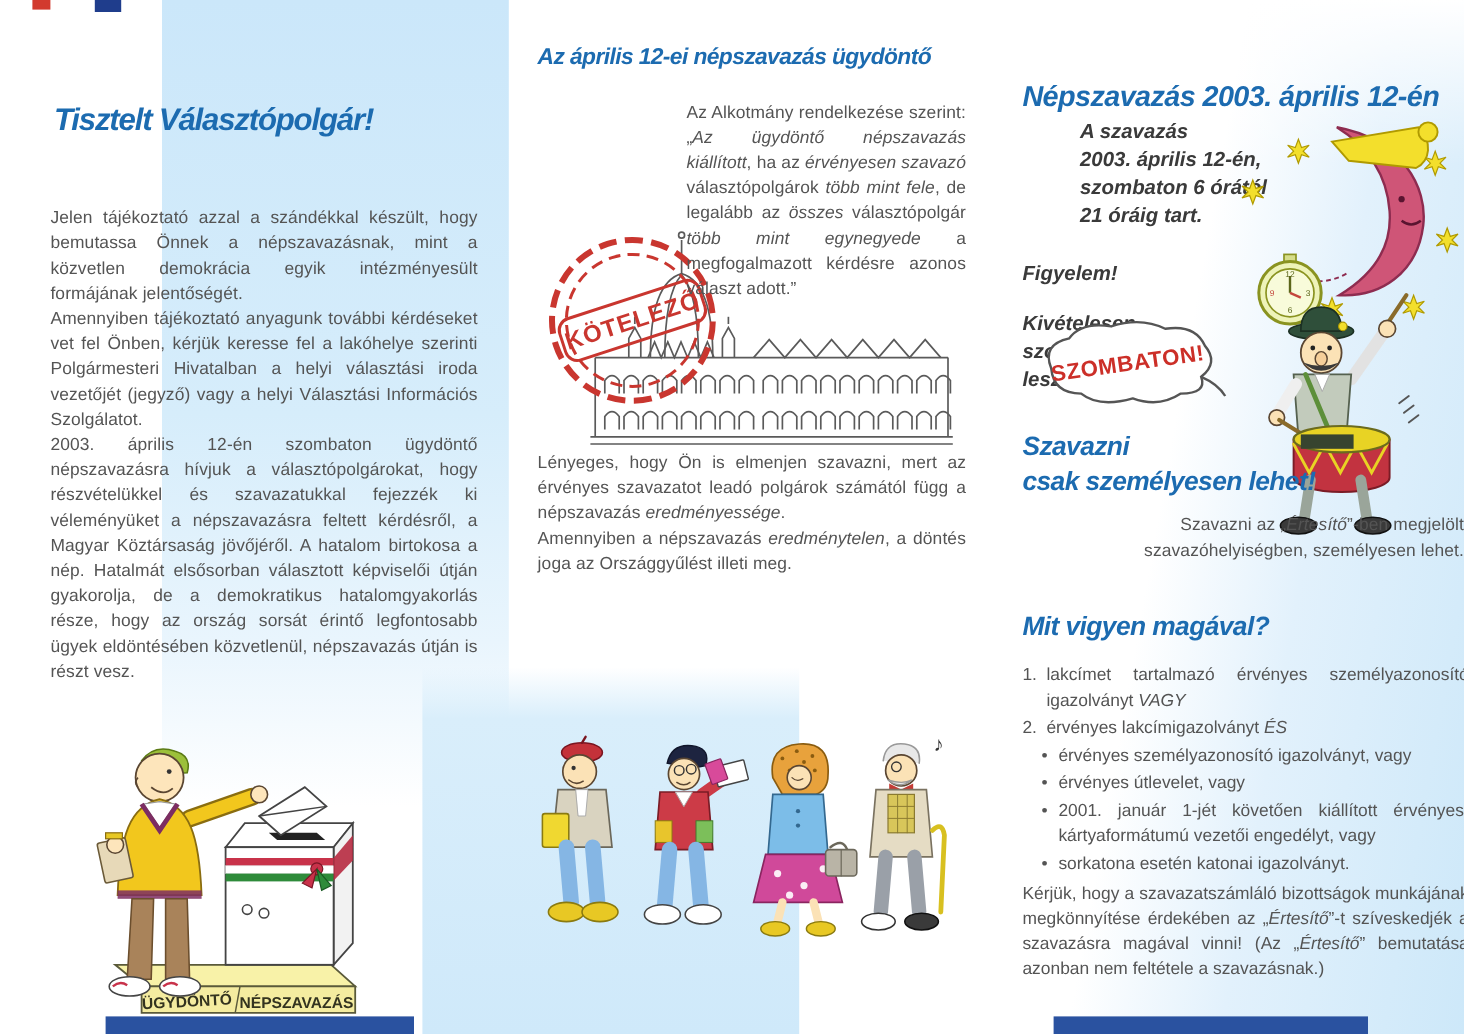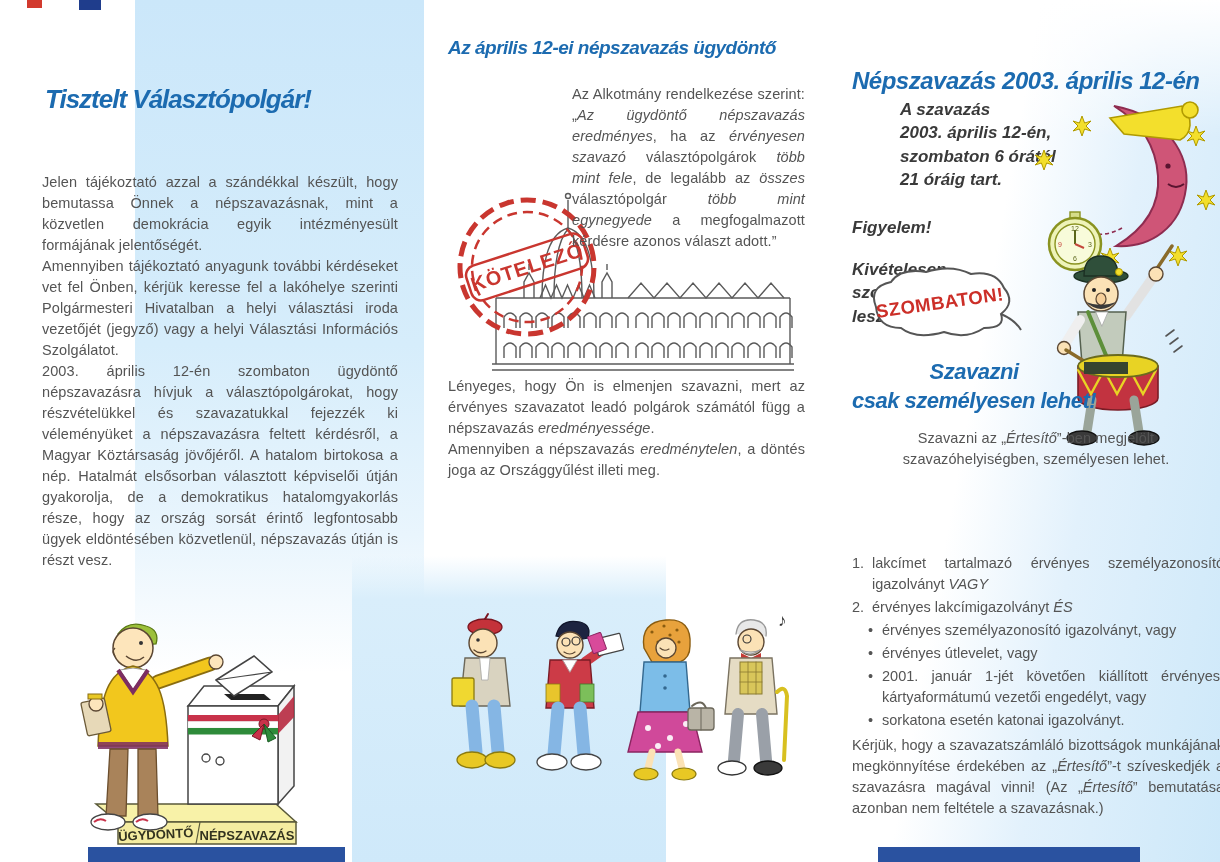--- a/index.html
+++ b/index.html
@@ -199,21 +199,21 @@
     <g transform="rotate(-18 75 75)">
       <circle cx="75" cy="75" r="67" fill="none" stroke="#c9362f" stroke-width="5" stroke-dasharray="15 7"></circle>
       <circle cx="75" cy="75" r="55" fill="none" stroke="#c9362f" stroke-width="2.5" stroke-dasharray="10 6"></circle>
       <rect x="14" y="57" width="122" height="36" rx="10" fill="none" stroke="#c9362f" stroke-width="2.5"></rect>
       <text x="75" y="82" text-anchor="middle" font-size="20" font-weight="bold" fill="#c9362f" letter-spacing="1">KÖTELEZŐ</text>
     </g>
   </svg>
 
   <div class="body-text" id="quote-block">
     <div id="quote-spacer"></div>
-    <p><span>Az Alkotmány rendelkezése szerint: „</span><em>Az ügydöntő népszavazás eredményes</em><span>, ha az </span><em>érvényesen szavazó</em><span> választópolgárok </span><em>több mint fele</em><span>, de legalább az </span><em>összes</em><span> választópolgár </span><em>több mint egynegyede</em><span> a megfogalmazott kérdésre azonos választ adott.”</span></p>
+    <p><span>Az Alkotmány rendelkezése szerint: „</span><em>Az ügydöntő népszavazás kiállított</em><span>, ha az </span><em>érvényesen szavazó</em><span> választópolgárok </span><em>több mint fele</em><span>, de legalább az </span><em>összes</em><span> választópolgár </span><em>több mint egynegyede</em><span> a megfogalmazott kérdésre azonos választ adott.”</span></p>
   </div>
 
   <div class="body-text" style="left:448px;top:376px;width:357px;">
     <p><span>Lényeges, hogy Ön is elmenjen szavazni, mert az érvényes szavazatot leadó polgárok számától függ a népszavazás </span><em>eredményessége</em><span>.</span></p>
     <p><span>Amennyiben a népszavazás </span><em>eredménytelen</em><span>, a döntés joga az Országgyűlést illeti meg.</span></p>
   </div>
 
   <svg id="people-illustration" style="left:430px;top:600px;" width="360" height="218" viewBox="0 0 360 218">
 
     <g stroke-linecap="round">
@@ -384,27 +384,28 @@
       <ellipse cx="156" cy="198" rx="15" ry="7" fill="#3a3a3a" stroke="#111" stroke-width="1.3"></ellipse>
     </g>
   </svg>
 
   <svg id="speech-bubble" style="left:858px;top:262px;" width="165" height="90" viewBox="0 0 165 90">
     <path d="M18 45 Q10 25 33 20 Q43 6 68 10 Q93 2 113 12 Q138 8 146 26 Q158 40 143 52 Q148 66 126 66 Q108 78 86 70 Q58 78 43 66 Q20 66 18 45 Z" fill="#ffffff" stroke="#555" stroke-width="2"></path>
     <path d="M143 52 q14 6 20 16" fill="none" stroke="#555" stroke-width="2"></path>
     <text x="82" y="47" text-anchor="middle" font-size="18.5" font-weight="bold" fill="#cc2f28" letter-spacing="0.5" transform="rotate(-8 82 42)">SZOMBATON!</text>
   </svg>
 
-  <div class="h-blue" style="left:852px;top:358px;font-size:22px;white-space:pre-line;line-height:1.3;text-align:center;">Szavazni
+  <div class="h-blue" style="left:852px;top:358px;font-size:22px;white-space:pre-line;line-height:1.3;">Szavazni
 csak személyesen lehet!</div>
 
-  <div class="body-text" style="left:852px;top:428px;width:368px;text-align:center;">
+  <div class="body-text" style="left:852px;top:428px;width:368px;text-align:right;">
     <p><span>Szavazni az „</span><em>Értesítő</em><span>”-ben megjelölt szavazóhelyiségben, személyesen lehet.</span></p>
   </div>
 
+  <div class="h-blue" style="left:852px;top:510px;font-size:22px;">Mit vigyen magával?</div>
 
   <div id="bring-list">
     <div class="num-item">
       <span class="mk">1.</span>
       <span><span>lakcímet tartalmazó érvényes személyazonosító igazolványt </span><em>VAGY</em></span>
     </div>
     <div class="num-item">
       <span class="mk">2.</span>
       <span><span>érvényes lakcímigazolványt </span><em>ÉS</em></span>
     </div>

